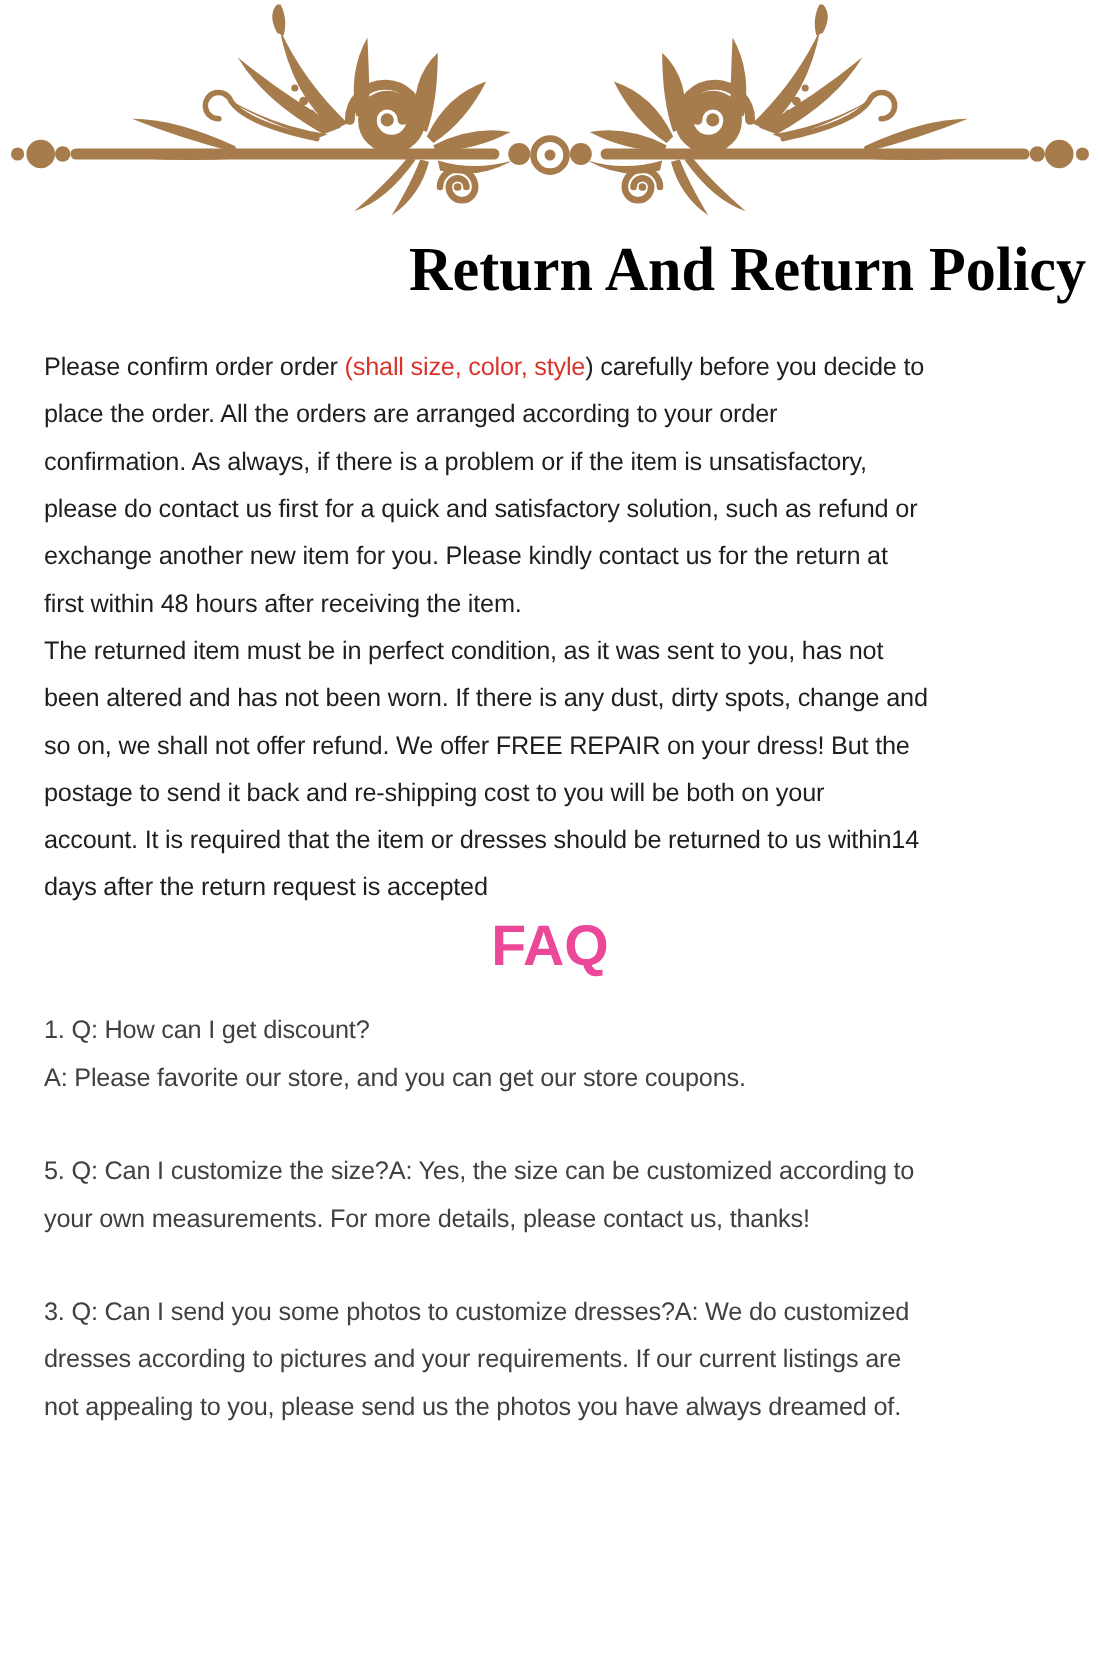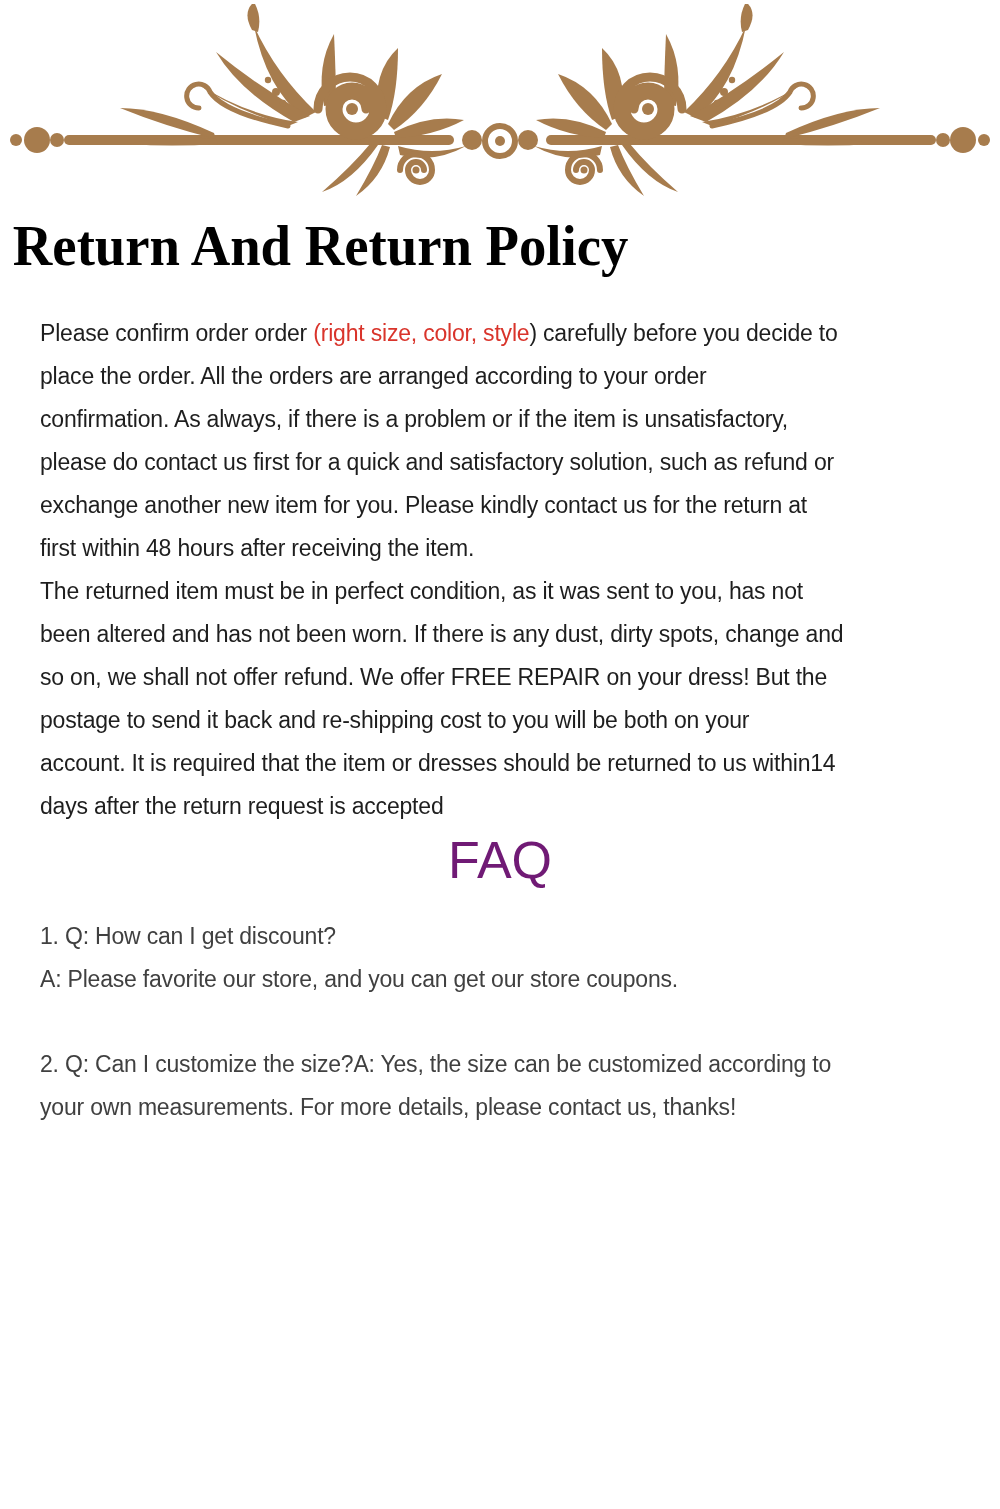--- a/index.html
+++ b/index.html
@@ -17,21 +17,21 @@
     font-family: "Liberation Sans", sans-serif;
   }
   .ornament {
     display: block;
     width: 1000px;
     height: 195px;
     margin: 4px 0 0 0;
   }
   .page-title {
     margin: 16px 0 0 0;
-    text-align: left;
+    text-align: right;
     font-family: "Liberation Serif", serif;
     font-weight: 700;
     font-size: 57px;
     line-height: 1.1;
     color: #000000;
     letter-spacing: 0px;
   }
   .page-title .squeeze {
     display: inline-block;
     transform: scaleX(0.96);
@@ -48,24 +48,24 @@
     margin: 0;
     white-space: pre-line;
   }
   .red {
     color: #d9342b;
   }
   .faq-heading {
     margin: 4px 0 26px 0;
     text-align: center;
     font-family: "Liberation Sans", sans-serif;
-    font-weight: 400;
+    font-weight: 700;
     font-size: 52px;
     line-height: 57px;
-    color: #701a75;
+    color: #ec4899;
   }
   .faq-list {
     margin: 0 30px 0 40px;
     font-size: 23px;
     letter-spacing: -0.2px;
     line-height: 43px;
     color: #404040;
   }
   .faq-item {
     margin: 0 0 42px 0;
@@ -136,36 +136,39 @@
       <circle cx="500" cy="137" r="5"></circle>
     </g>
 
     <use href="#flourish"></use>
     <use href="#flourish" transform="translate(1000,0) scale(-1,1)"></use>
   </svg>
 
   <h1 class="page-title"><span class="squeeze">Return And Return Policy</span></h1>
 
   <div class="content">
-    <p><span>Please confirm order order </span><span class="red">(right size, color, style</span><span>) carefully before you decide to
+    <p><span>Please confirm order order </span><span class="red">(shall size, color, style</span><span>) carefully before you decide to
 place the order. All the orders are arranged according to your order
 confirmation. As always, if there is a problem or if the item is unsatisfactory,
 please do contact us first for a quick and satisfactory solution, such as refund or
 exchange another new item for you. Please kindly contact us for the return at
 first within 48 hours after receiving the item.</span></p>
     <p>The returned item must be in perfect condition, as it was sent to you, has not
 been altered and has not been worn. If there is any dust, dirty spots, change and
 so on, we shall not offer refund. We offer FREE REPAIR on your dress! But the
 postage to send it back and re-shipping cost to you will be both on your
 account. It is required that the item or dresses should be returned to us within14
 days after the return request is accepted</p>
   </div>
 
   <h2 class="faq-heading">FAQ</h2>
 
   <div class="faq-list">
     <div class="faq-item">1. Q: How can I get discount?
 A: Please favorite our store, and you can get our store coupons.</div>
-    <div class="faq-item">2. Q: Can I customize the size?A: Yes, the size can be customized according to
+    <div class="faq-item">5. Q: Can I customize the size?A: Yes, the size can be customized according to
 your own measurements. For more details, please contact us, thanks!</div>
+    <div class="faq-item">3. Q: Can I send you some photos to customize dresses?A: We do customized
+dresses according to pictures and your requirements. If our current listings are
+not appealing to you, please send us the photos you have always dreamed of.</div>
   </div>
 
 </div>
 
 </body></html>

